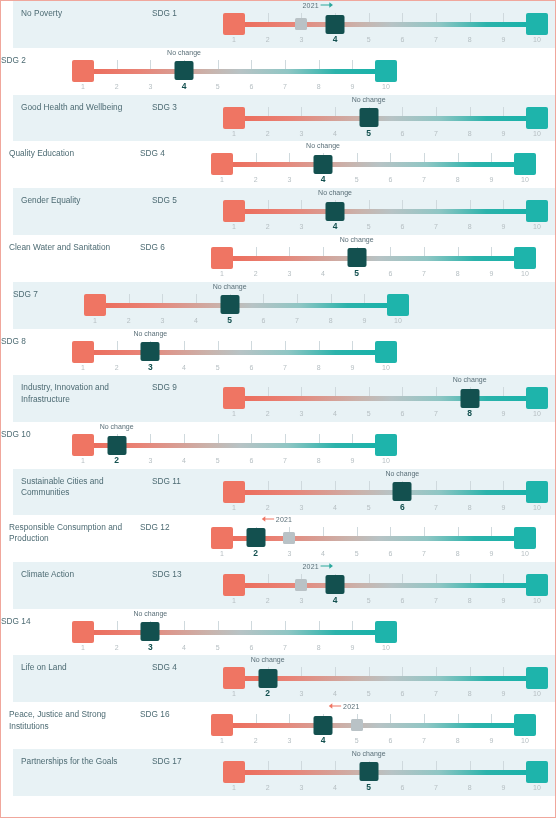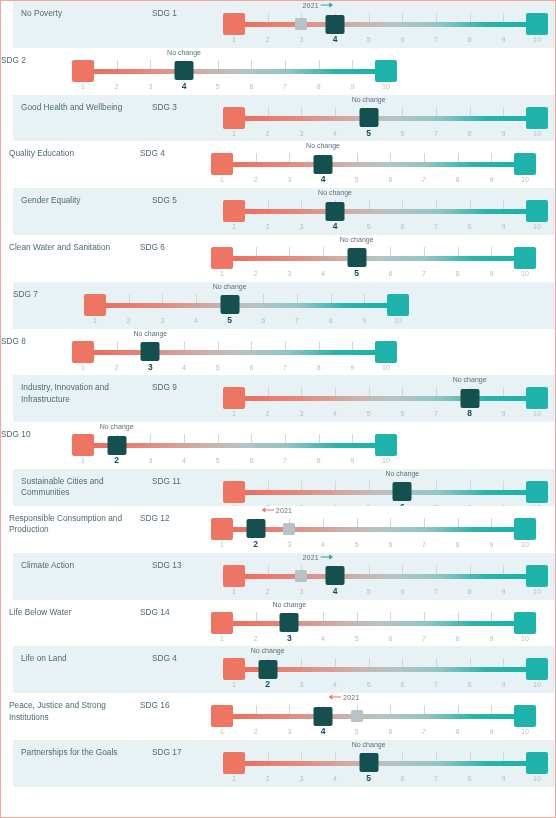--- a/index.html
+++ b/index.html
@@ -522,21 +522,21 @@
               <div class="scale-num" style="left: 145.667px;">5</div>
               <div class="scale-num" style="left: 179.333px;">6</div>
               <div class="scale-num" style="left: 213px;">7</div>
               <div class="scale-num" style="left: 246.667px;">8</div>
               <div class="scale-num" style="left: 280.333px;">9</div>
               <div class="scale-num" style="left: 314px;">10</div>
             </div>
           </div>
         </div>
       </div>
-      <div class="row alt" style="height: 37px;">
+      <div class="row alt" style="height: 46px;">
         <div class="cell-desc">Sustainable Cities and Communities</div>
         <div class="cell-num">SDG 11</div>
         <div class="cell-prog">
           <div class="slider">
             <div class="note" style="left: 179.333px;">No change</div>
             <div class="track-area">
               <div class="ticks">
                 <div class="tick" style="left: 44.6667px;"></div>
                 <div class="tick" style="left: 78.3333px;"></div>
                 <div class="tick" style="left: 112px;"></div>
@@ -642,21 +642,20 @@
               <div class="scale-num" style="left: 179.333px;">6</div>
               <div class="scale-num" style="left: 213px;">7</div>
               <div class="scale-num" style="left: 246.667px;">8</div>
               <div class="scale-num" style="left: 280.333px;">9</div>
               <div class="scale-num" style="left: 314px;">10</div>
             </div>
           </div>
         </div>
       </div>
       <div class="row plain" style="height: 46.8px;">
-        <div class="cell-desc">Life Below Water</div>
         <div class="cell-num">SDG 14</div>
         <div class="cell-prog">
           <div class="slider">
             <div class="note" style="left: 78.3333px;">No change</div>
             <div class="track-area">
               <div class="ticks">
                 <div class="tick" style="left: 44.6667px;"></div>
                 <div class="tick" style="left: 78.3333px;"></div>
                 <div class="tick" style="left: 112px;"></div>
                 <div class="tick" style="left: 145.667px;"></div>

